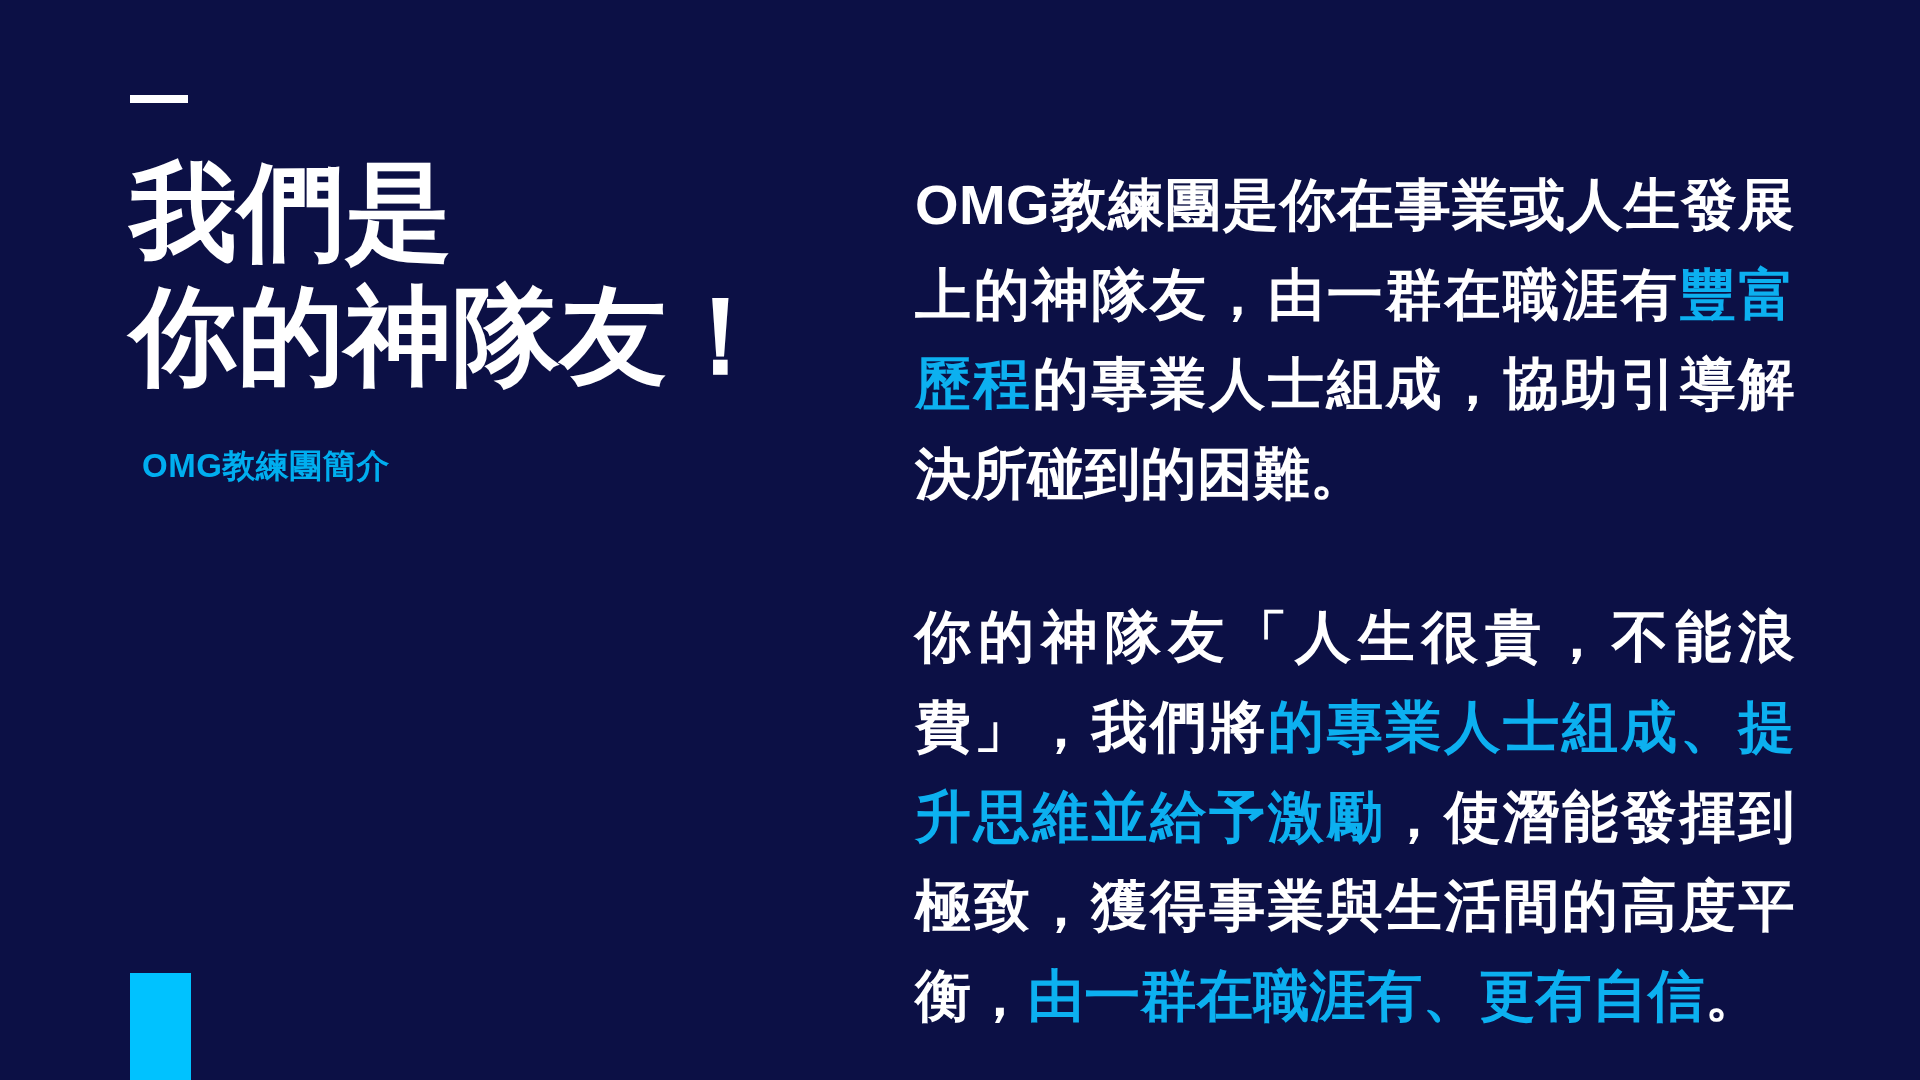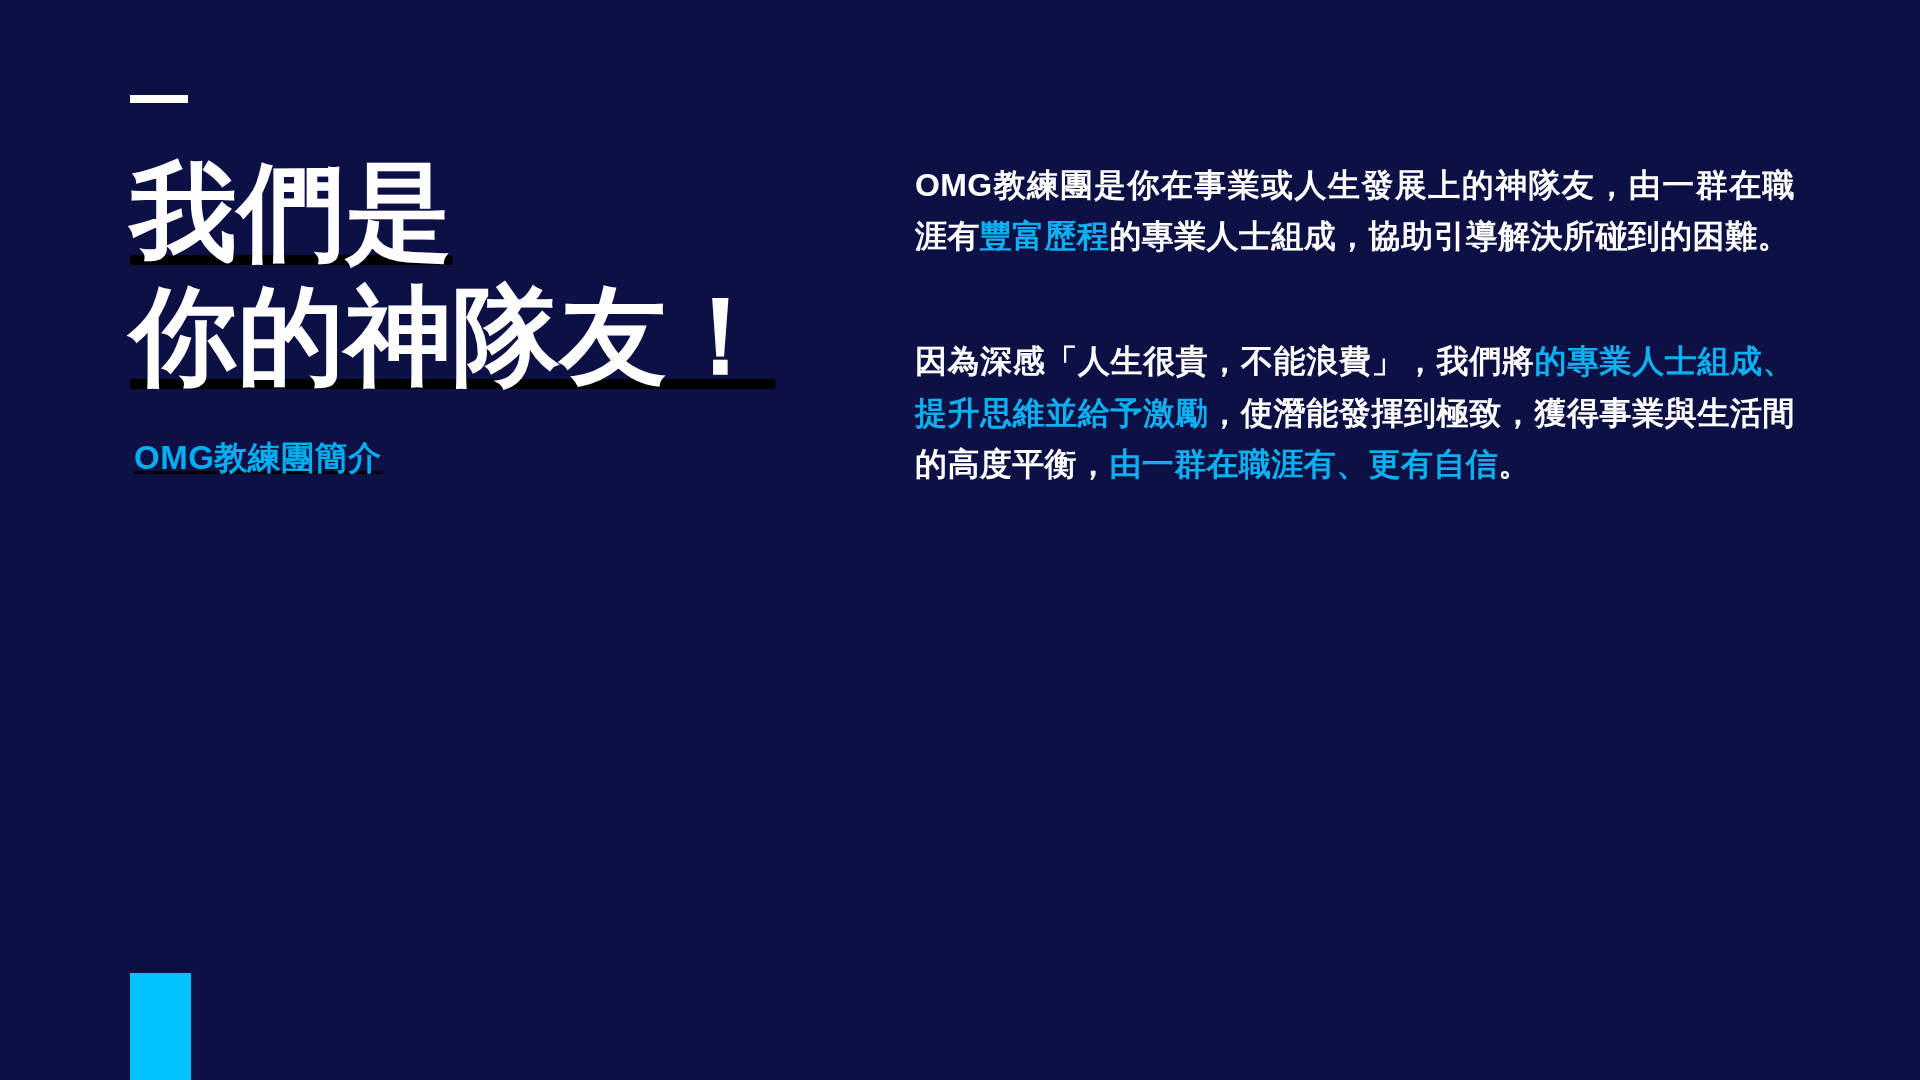--- a/index.html
+++ b/index.html
@@ -41,58 +41,57 @@
     height: 107px;
     background: #00c2ff;
   }
 
   
   .left-col {
     position: absolute;
     left: 130px;
     top: 150px;
     width: 700px;
-    text-decoration: underline;
   }
 
   .headline {
     margin: 0;
     color: #ffffff;
     font-size: 107px;
     font-weight: 700;
     line-height: 1.16;
     letter-spacing: 0.5px;
     white-space: nowrap;
   }
   .headline .hl-line {
     display: block;
   }
 
   .subtitle {
-    margin: 4px;
+    margin: 12px;
     padding-top: 36px;
     color: #00aeef;
     font-size: 33px;
     font-weight: 700;
     letter-spacing: 0.5px;
     line-height: 1.2;
   }
 
   
   .right-col {
     position: absolute;
     left: 915px;
     top: 160px;
     width: 880px;
   }
 
   .para {
     margin: 0;
     color: #ffffff;
-    font-size: 32px;
+    font-size: 56px;
     font-weight: 700;
     line-height: 1.60;
     letter-spacing: 0.4px;
     text-align: justify;
     text-justify: inter-character;
   }
   .para + .para {
     margin-top: 74px;
   }
 
@@ -112,19 +111,19 @@
       <span class="hl-line">我們是</span>
       <span class="hl-line">你的神隊友！</span>
     </h1>
     <p class="subtitle">OMG教練團簡介</p>
   </div>
 
   <div class="right-col">
 
     <p class="para"><span>OMG教練團是你在事業或人生發展上的神隊友，由一群在職涯有</span><span class="hi">豐富歷程</span><span>的專業人士組成，協助引導解決所碰到的困難。</span></p>
 
-    <p class="para"><span>因為深感「人生很貴，不能浪費」，我們將</span><span class="hi">的專業人士組成、提升思維並給予激勵</span><span>，使潛能發揮到極致，獲得事業與生活間的高度平衡，</span><span class="hi">由一群在職涯有、更有自信</span><span>。</span></p>
+    <p class="para"><span>你的神隊友「人生很貴，不能浪費」，我們將</span><span class="hi">的專業人士組成、提升思維並給予激勵</span><span>，使潛能發揮到極致，獲得事業與生活間的高度平衡，</span><span class="hi">由一群在職涯有、更有自信</span><span>。</span></p>
 
   </div>
 
   <div class="corner-bar"></div>
 
 </div>
 
 </body></html>

